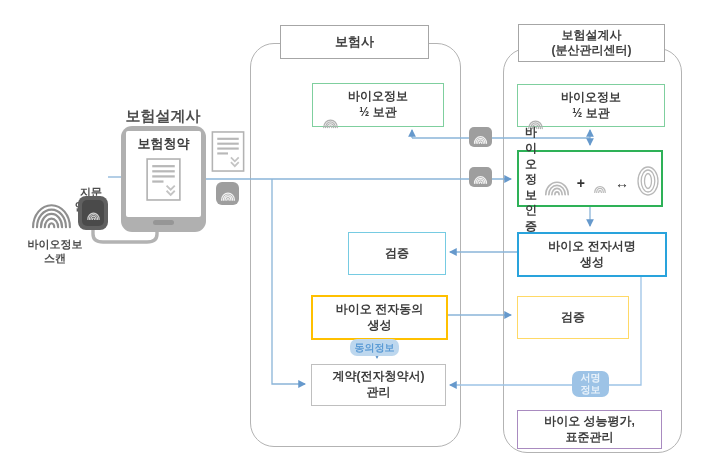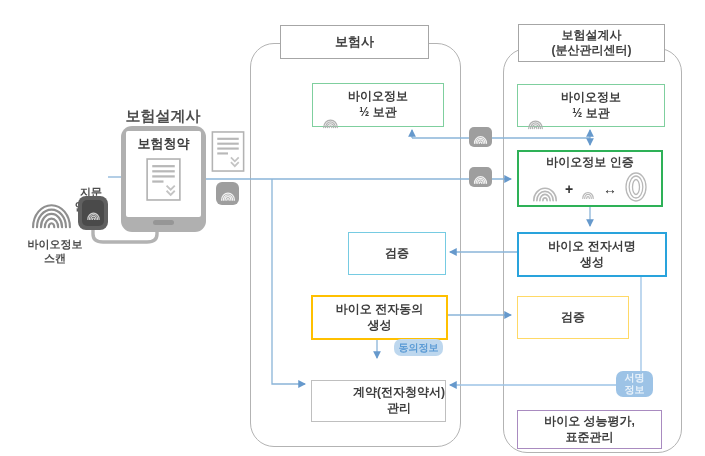--- a/index.html
+++ b/index.html
@@ -16,33 +16,33 @@
   .hdr{position:absolute;z-index:3;background:#fff;border:1.4px solid #a6a6a6;
        display:flex;align-items:center;justify-content:center;text-align:center;
        font-weight:600;color:#404040;white-space:pre-line;line-height:1.25;}
   .hdr-insurer{left:280px;top:25px;width:147px;height:32px;font-size:13px;}
   .hdr-kftc{left:518px;top:24px;width:145px;height:36px;font-size:12px;}
   
   .box{position:absolute;z-index:3;background:#fff;display:flex;align-items:center;justify-content:center;
        text-align:center;font-size:12px;font-weight:600;color:#3d3d3d;white-space:pre-line;line-height:1.3;}
   .store-l{left:312px;top:83px;width:130px;height:42px;border:1.4px solid #7fcf9e;}
   .store-r{left:517px;top:84px;width:146px;height:41px;border:1.4px solid #7fcf9e;}
-  .auth{left:517px;top:150px;width:146px;height:57px;border:2.6px solid #2eb157;flex-direction:column;justify-content:flex-start;padding-top:3px;box-sizing:border-box;}
+  .auth{left:517px;top:150px;width:146px;height:57px;border:2.6px solid #2eb157;flex-direction:row;justify-content:flex-start;padding-top:3px;box-sizing:border-box;}
   .sign{left:517px;top:232px;width:146px;height:41px;border:2.6px solid #29a3dc;}
   .verify-l{left:348px;top:232px;width:96px;height:41px;border:1.4px solid #76cbe2;}
   .consent{left:311px;top:295px;width:133px;height:41px;border:2.6px solid #ffc000;}
   .verify-r{left:517px;top:296px;width:110px;height:41px;border:1.4px solid #ffd966;}
-  .contract{left:311px;top:380px;width:133px;height:40px;border:1.4px solid #bfbfbf;justify-content:flex-end;}
+  .contract{left:311px;top:364px;width:133px;height:40px;border:1.4px solid #bfbfbf;}
   .perf{left:517px;top:410px;width:143px;height:37px;border:1.4px solid #a98bc0;}
   .store-fp{position:absolute;left:9px;top:10px;}
   .auth-row{display:flex;align-items:flex-end;justify-content:center;gap:6px;margin-top:1px;}
   .auth-sym{font-size:14px;font-weight:bold;color:#333;line-height:1;padding-bottom:6px;}
   
   .pill{position:absolute;z-index:4;display:flex;align-items:center;justify-content:center;
-        text-align:center;border-radius:7px;font-size:10px;font-weight:600;white-space:pre-line;line-height:1.2;margin-left:44px;}
+        text-align:center;border-radius:7px;font-size:10px;font-weight:600;white-space:pre-line;line-height:1.2;}
   .pill-consent{left:350px;top:339px;width:49px;height:17px;background:#bdd7ee;color:#5b9bd5;}
   .pill-sign{left:572px;top:371px;width:37px;height:26px;background:#9dc3e6;color:#e7f1fa;text-align:center;}
   
   .lbl{position:absolute;z-index:3;text-align:center;font-size:11px;font-weight:600;color:#4d4d4d;white-space:pre-line;line-height:1.25;}
   .terminal-label{left:116px;top:107px;width:94px;font-size:15px;}
   .reader-label{left:64px;top:166px;width:54px;margin-top:20px;}
   .scan-label{left:13px;top:238px;width:84px;}
   .tablet{left:121px;top:126px;width:85px;height:106px;background:#b0b0b0;border-radius:11px;z-index:3;}
   .tablet-screen{left:126px;top:131px;width:75px;height:86px;background:#fff;border-radius:2px;z-index:4;}
   .tablet-title{left:126px;top:135px;width:75px;text-align:center;font-size:13px;font-weight:bold;color:#3d3d3d;z-index:5;}

